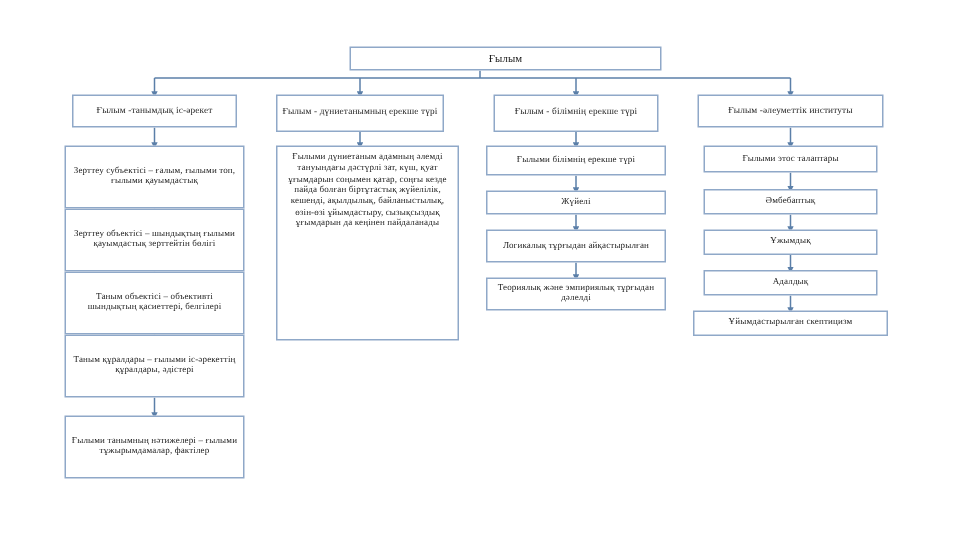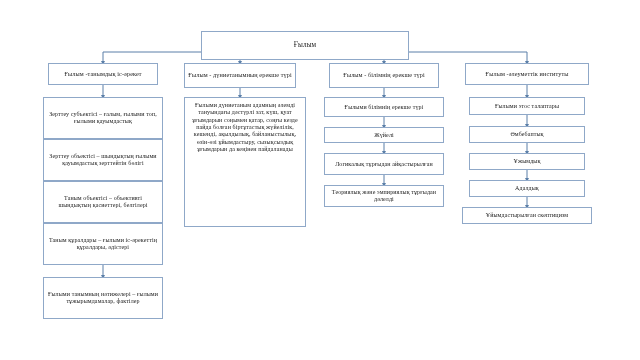--- a/index.html
+++ b/index.html
@@ -96,21 +96,21 @@
       <path d="M 384 175 L 384 185" marker-end="url(#arrow)"></path>
 
       <path d="M 527 85 L 527 97" marker-end="url(#arrow)"></path>
       <path d="M 527 115 L 527 126" marker-end="url(#arrow)"></path>
       <path d="M 527 143 L 527 153" marker-end="url(#arrow)"></path>
       <path d="M 527 170 L 527 180" marker-end="url(#arrow)"></path>
       <path d="M 527 197 L 527 207" marker-end="url(#arrow)"></path>
     </g>
   </svg>
 
-  <div class="node root" style="left:201px; top:31px; width:208px; height:29px;">
+  <div class="node root" style="left:233px; top:31px; width:208px; height:16px;">
     <span>Ғылым</span>
   </div>
 
   <div class="node cat" style="left:48px; top:63px; width:110px; height:22px;">
     <span>Ғылым -танымдық іс-әрекет</span>
   </div>
   <div class="node leaf" style="left:43px; top:97px; width:120px; height:42px;">
     <span>Зерттеу субъектісі – ғалым, ғылыми топ, ғылыми қауымдастық</span>
   </div>
   <div class="node leaf" style="left:43px; top:139px; width:120px; height:42px;">

